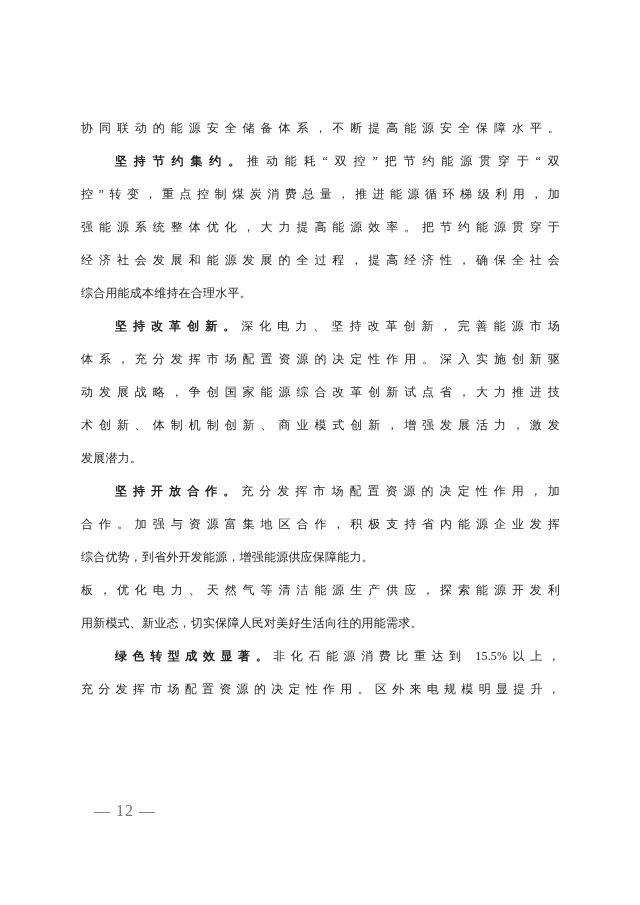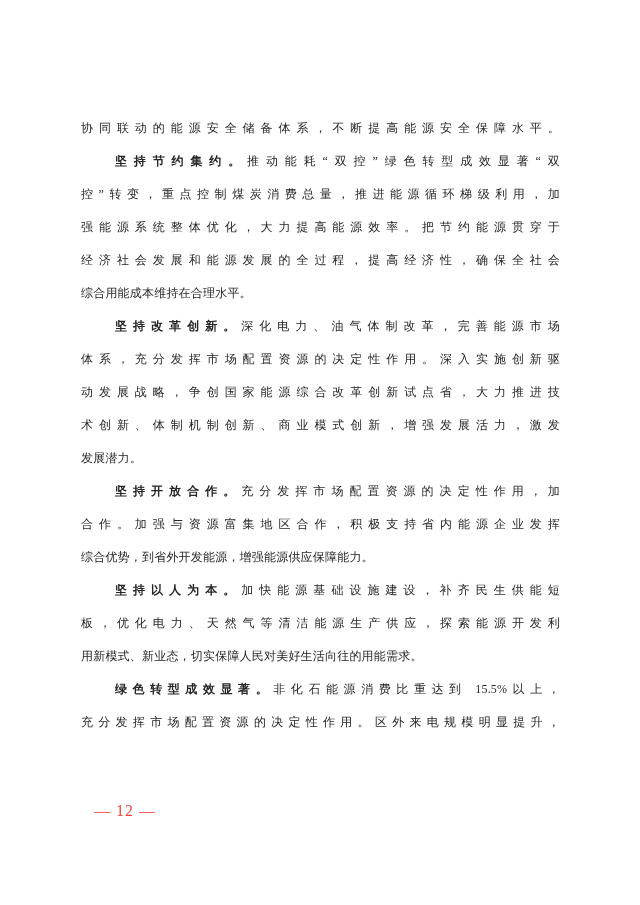--- a/index.html
+++ b/index.html
@@ -33,42 +33,41 @@
     text-justify: inter-character;
   }
   .seg.bold { font-weight: bold; }
   .footer {
     position: absolute;
     left: 94px;
     top: 800px;
     font-size: 16px;
     line-height: 22px;
     letter-spacing: 1px;
-    color: #ef4444;
+    color: #737373;
   }
 </style>
 </head>
 <body>
 
 <div class="page">
   <div class="content">
       <div class="line fill"><span class="seg">协同联动的能源安全储备体系，不断提高能源安全保障水平。</span></div>
-      <div class="line indent fill"><span class="seg bold">坚持节约集约。</span><span class="seg">推动能耗“双控”绿色转型成效显著“双</span></div>
+      <div class="line indent fill"><span class="seg bold">坚持节约集约。</span><span class="seg">推动能耗“双控”把节约能源贯穿于“双</span></div>
       <div class="line fill"><span class="seg">控”转变，重点控制煤炭消费总量，推进能源循环梯级利用，加</span></div>
       <div class="line fill"><span class="seg">强能源系统整体优化，大力提高能源效率。把节约能源贯穿于</span></div>
       <div class="line fill"><span class="seg">经济社会发展和能源发展的全过程，提高经济性，确保全社会</span></div>
       <div class="line"><span class="seg">综合用能成本维持在合理水平。</span></div>
-      <div class="line indent fill"><span class="seg bold">坚持改革创新。</span><span class="seg">深化电力、油气体制改革，完善能源市场</span></div>
+      <div class="line indent fill"><span class="seg bold">坚持改革创新。</span><span class="seg">深化电力、坚持改革创新，完善能源市场</span></div>
       <div class="line fill"><span class="seg">体系，充分发挥市场配置资源的决定性作用。深入实施创新驱</span></div>
       <div class="line fill"><span class="seg">动发展战略，争创国家能源综合改革创新试点省，大力推进技</span></div>
       <div class="line fill"><span class="seg">术创新、体制机制创新、商业模式创新，增强发展活力，激发</span></div>
       <div class="line"><span class="seg">发展潜力。</span></div>
       <div class="line indent fill"><span class="seg bold">坚持开放合作。</span><span class="seg">充分发挥市场配置资源的决定性作用，加</span></div>
       <div class="line fill"><span class="seg">合作。加强与资源富集地区合作，积极支持省内能源企业发挥</span></div>
       <div class="line"><span class="seg">综合优势，到省外开发能源，增强能源供应保障能力。</span></div>
-      <div class="line indent fill"><span class="seg bold">坚持以人为本。</span><span class="seg">加快能源基础设施建设，补齐民生供能短</span></div>
       <div class="line fill"><span class="seg">板，优化电力、天然气等清洁能源生产供应，探索能源开发利</span></div>
       <div class="line"><span class="seg">用新模式、新业态，切实保障人民对美好生活向往的用能需求。</span></div>
       <div class="line indent fill"><span class="seg bold">绿色转型成效显著。</span><span class="seg">非化石能源消费比重达到 15.5%以上，</span></div>
       <div class="line fill"><span class="seg">充分发挥市场配置资源的决定性作用。区外来电规模明显提升，</span></div>
     </div>
   <div class="footer">— 12 —</div>
 </div>
 
 </body></html>

